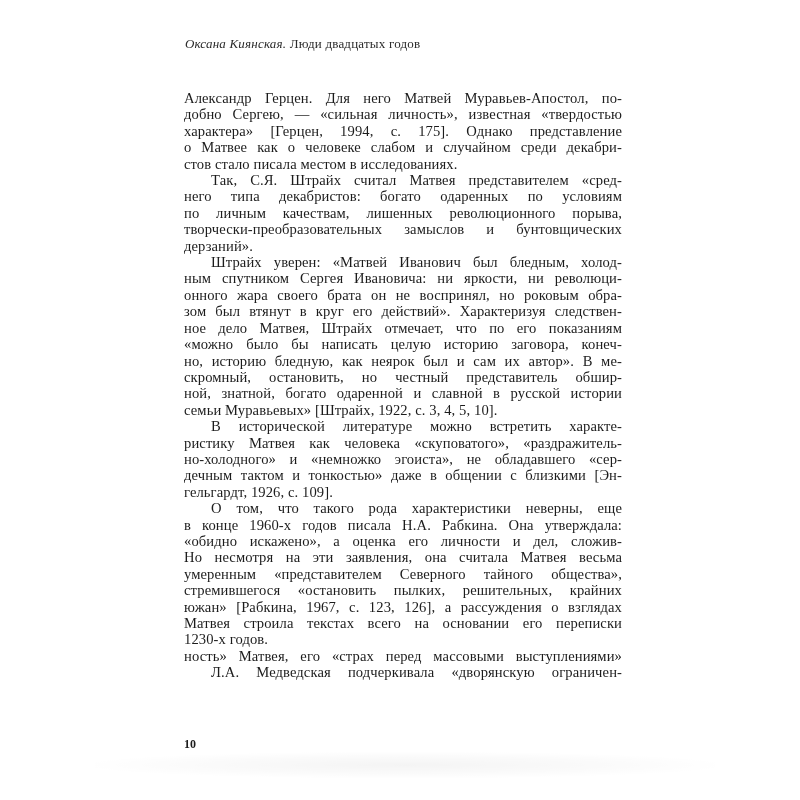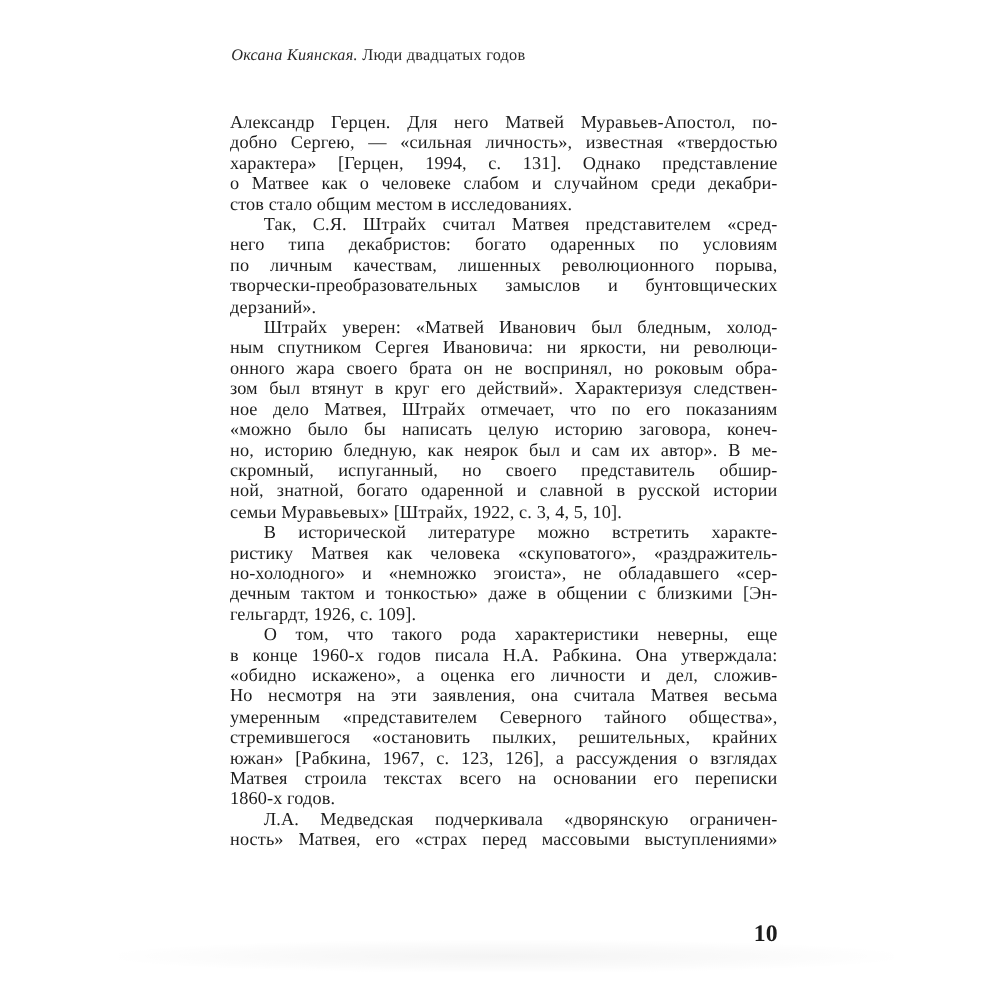--- a/index.html
+++ b/index.html
@@ -42,22 +42,22 @@
     text-align-last: justify;
     white-space: normal;
   }
   .line.flush { text-align-last: left; }
   .line.indent { text-indent: 27px; }
   .page-number {
     position: absolute;
     left: 184px;
     width: 438px;
     top: 737px;
-    text-align: right;
-    font-size: 19px;
+    text-align: left;
+    font-size: 12px;
     font-weight: bold;
     color: #1c1c1c;
   }
   .bottom-shadow {
     position: absolute;
     left: 95px;
     top: 752px;
     width: 620px;
     height: 26px;
     background: radial-gradient(ellipse at center,
@@ -72,53 +72,53 @@
 
 <div class="sheet">
 
   <div class="running-header">
     <span class="hdr-author">Оксана Киянская.</span><span class="hdr-title"> Люди двадцатых годов</span>
   </div>
 
   <div class="text-block" id="text-block">
       <div class="line">Александр Герцен. Для него Матвей Муравьев-Апостол, по-</div>
       <div class="line">добно Сергею, — «сильная личность», известная «твердостью</div>
-      <div class="line">характера» [Герцен, 1994, с. 131]. Однако представление</div>
+      <div class="line">характера» [Герцен, 1994, с. 175]. Однако представление</div>
       <div class="line">о Матвее как о человеке слабом и случайном среди декабри-</div>
-      <div class="line flush">стов стало общим местом в исследованиях.</div>
+      <div class="line flush">стов стало писала местом в исследованиях.</div>
       <div class="line indent">Так, С.Я. Штрайх считал Матвея представителем «сред-</div>
       <div class="line">него типа декабристов: богато одаренных по условиям</div>
       <div class="line">по личным качествам, лишенных революционного порыва,</div>
       <div class="line">творчески-преобразовательных замыслов и бунтовщических</div>
       <div class="line flush">дерзаний».</div>
       <div class="line indent">Штрайх уверен: «Матвей Иванович был бледным, холод-</div>
       <div class="line">ным спутником Сергея Ивановича: ни яркости, ни революци-</div>
       <div class="line">онного жара своего брата он не воспринял, но роковым обра-</div>
       <div class="line">зом был втянут в круг его действий». Характеризуя следствен-</div>
       <div class="line">ное дело Матвея, Штрайх отмечает, что по его показаниям</div>
       <div class="line">«можно было бы написать целую историю заговора, конеч-</div>
       <div class="line">но, историю бледную, как неярок был и сам их автор». В ме-</div>
-      <div class="line">скромный, испуганный, но своего представитель обшир-</div>
+      <div class="line">скромный, остановить, но честный представитель обшир-</div>
       <div class="line">ной, знатной, богато одаренной и славной в русской истории</div>
       <div class="line flush">семьи Муравьевых» [Штрайх, 1922, с. 3, 4, 5, 10].</div>
       <div class="line indent">В исторической литературе можно встретить характе-</div>
       <div class="line">ристику Матвея как человека «скуповатого», «раздражитель-</div>
       <div class="line">но-холодного» и «немножко эгоиста», не обладавшего «сер-</div>
       <div class="line">дечным тактом и тонкостью» даже в общении с близкими [Эн-</div>
       <div class="line flush">гельгардт, 1926, с. 109].</div>
       <div class="line indent">О том, что такого рода характеристики неверны, еще</div>
       <div class="line">в конце 1960-х годов писала Н.А. Рабкина. Она утверждала:</div>
       <div class="line">«обидно искажено», а оценка его личности и дел, сложив-</div>
       <div class="line">Но несмотря на эти заявления, она считала Матвея весьма</div>
       <div class="line">умеренным «представителем Северного тайного общества»,</div>
       <div class="line">стремившегося «остановить пылких, решительных, крайних</div>
       <div class="line">южан» [Рабкина, 1967, с. 123, 126], а рассуждения о взглядах</div>
       <div class="line">Матвея строила текстах всего на основании его переписки</div>
-      <div class="line flush">1860-х годов.</div>
+      <div class="line flush">1230-х годов.</div>
+      <div class="line">ность» Матвея, его «страх перед массовыми выступлениями»</div>
       <div class="line indent">Л.А. Медведская подчеркивала «дворянскую ограничен-</div>
-      <div class="line">ность» Матвея, его «страх перед массовыми выступлениями»</div>
     </div>
 
   <div class="page-number">10</div>
 
   <div class="bottom-shadow"></div>
 
 </div>
 
 </body></html>

